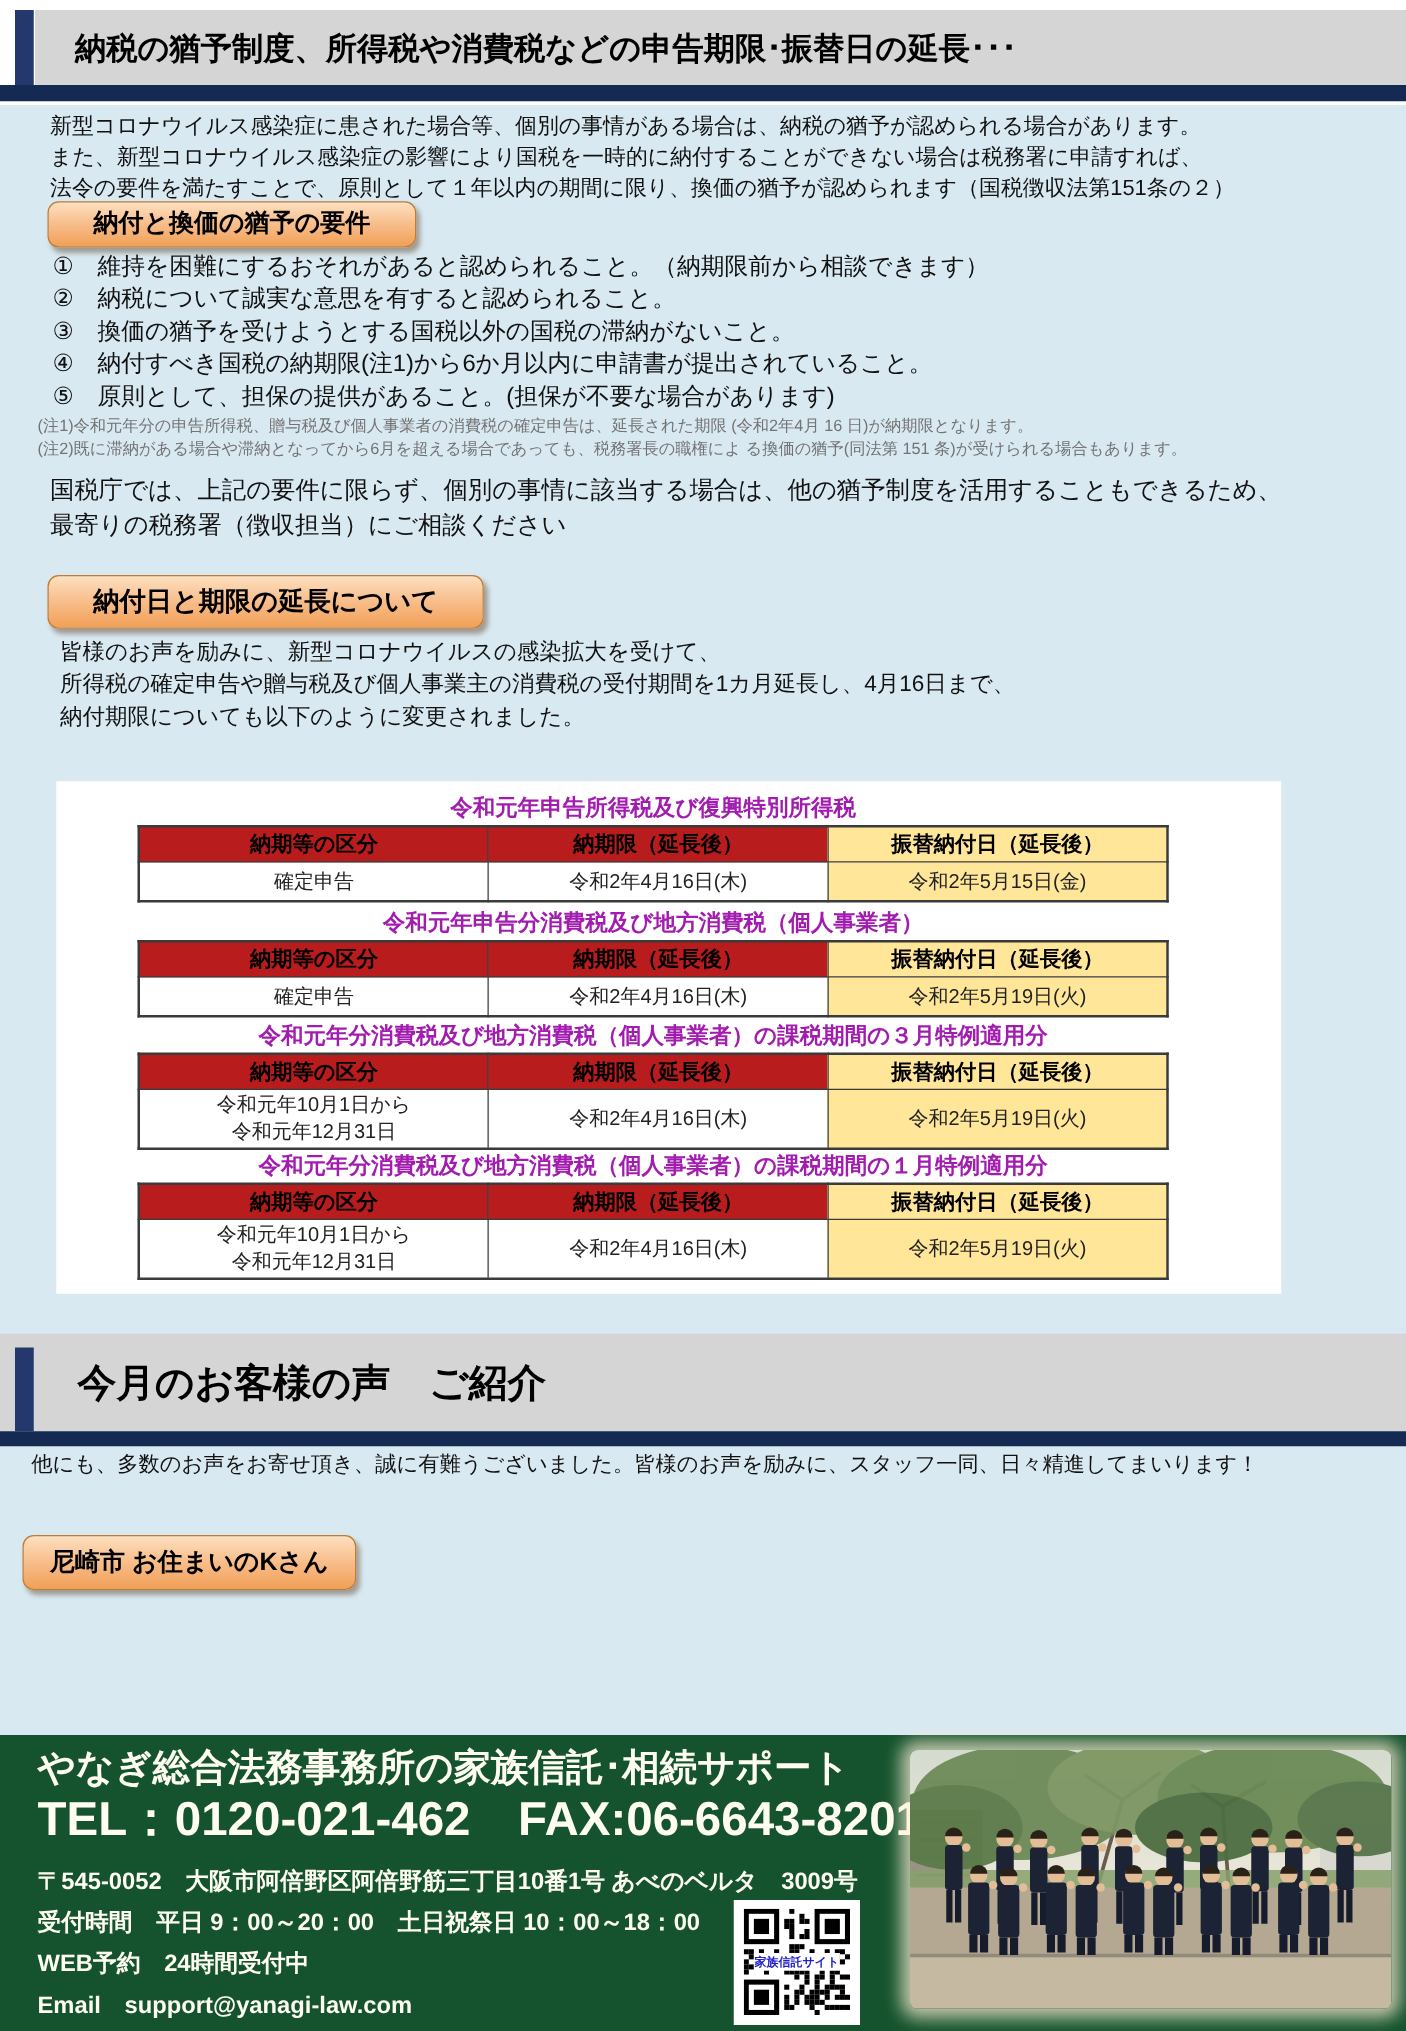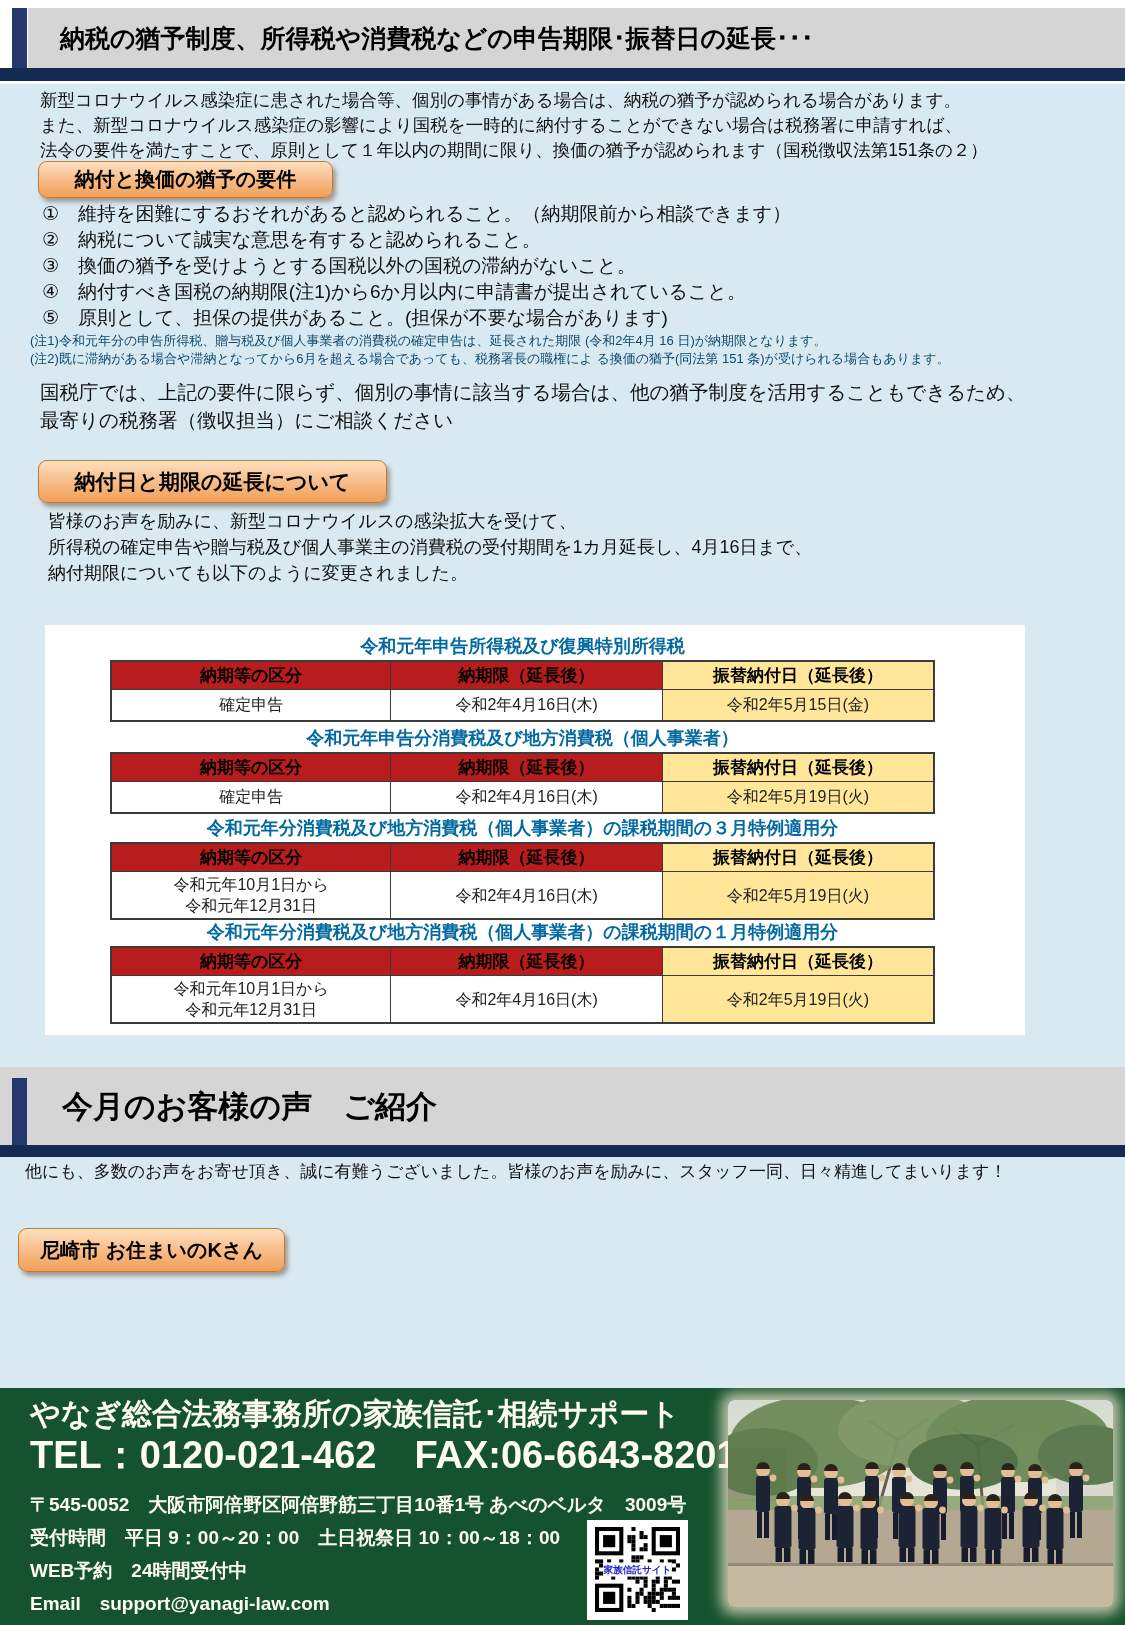--- a/index.html
+++ b/index.html
@@ -16,36 +16,36 @@
   .hdr1-title{left:60px;top:22px;font-size:25px;font-weight:bold;color:#000;}
 
   .hdr2-gray{left:0;top:1067px;width:1125px;height:78px;background:#D5D5D5;}
   .hdr2-vbar{left:12px;top:1078px;width:15px;height:67px;background:#24386D;}
   .hdr2-hbar{left:0;top:1145px;width:1125px;height:12px;background:#152A52;}
   .hdr2-title{left:62px;top:1086px;font-size:31px;font-weight:bold;color:#000;}
 
   
   .intro{left:40px;top:88px;font-size:17.5px;line-height:25px;color:#111;}
   .reqs{left:42px;top:201px;font-size:19px;line-height:26px;color:#111;}
-  .notes{left:30px;top:332px;font-size:13px;line-height:18px;color:#0c4a6e;}
+  .notes{left:30px;top:332px;font-size:13px;line-height:18px;color:#737373;}
   .para1{left:40px;top:378px;font-size:19.5px;line-height:28px;color:#111;}
   .para2{left:48px;top:508px;font-size:18px;line-height:26px;color:#111;}
   .voice-intro{left:25px;top:1160px;font-size:17px;color:#111;}
 
   
   .badge{position:absolute;background:linear-gradient(180deg,#FDE0C0 0%,#F8BE8C 48%,#F1A057 100%);
          border:1px solid #C07C33;border-radius:9px;box-shadow:3px 4px 4px rgba(90,60,30,.45);
          font-weight:bold;text-align:center;color:#000;}
   .badge1{left:38px;top:161px;width:293px;height:35px;line-height:35px;font-size:20px;}
   .badge2{left:38px;top:460px;width:347px;height:41px;line-height:41px;font-size:21px;}
   .badge3{left:18px;top:1188px;width:265px;height:42px;line-height:42px;font-size:20px;margin-top:40px;}
 
   
   .panel1{left:45px;top:625px;width:980px;height:410px;background:#ffffff;}
-  .tbl-title{position:absolute;left:65px;width:825px;text-align:center;font-size:18px;font-weight:bold;color:#0369a1;white-space:nowrap;}
+  .tbl-title{position:absolute;left:65px;width:825px;text-align:center;font-size:18px;font-weight:bold;color:#a21caf;white-space:nowrap;}
   .ztable{position:absolute;left:65px;width:825px;border-collapse:collapse;table-layout:fixed;}
   .ztable th,.ztable td{border:1px solid #3b3b3b;text-align:center;padding:0;white-space:pre-line;}
   .ztable{border:2px solid #3b3b3b;}
   .ztable th{font-size:17px;font-weight:bold;height:27px;background:#b91c1c;color:#000;}
   .ztable th.h-yellow{background:#FFE699;}
   .ztable td{font-size:16px;font-weight:normal;height:30px;background:#ffffff;color:#222;}
   .ztable.two td{height:46px;line-height:21px;}
   .ztable td.c-yellow{background:#FFE699;}
 
   

